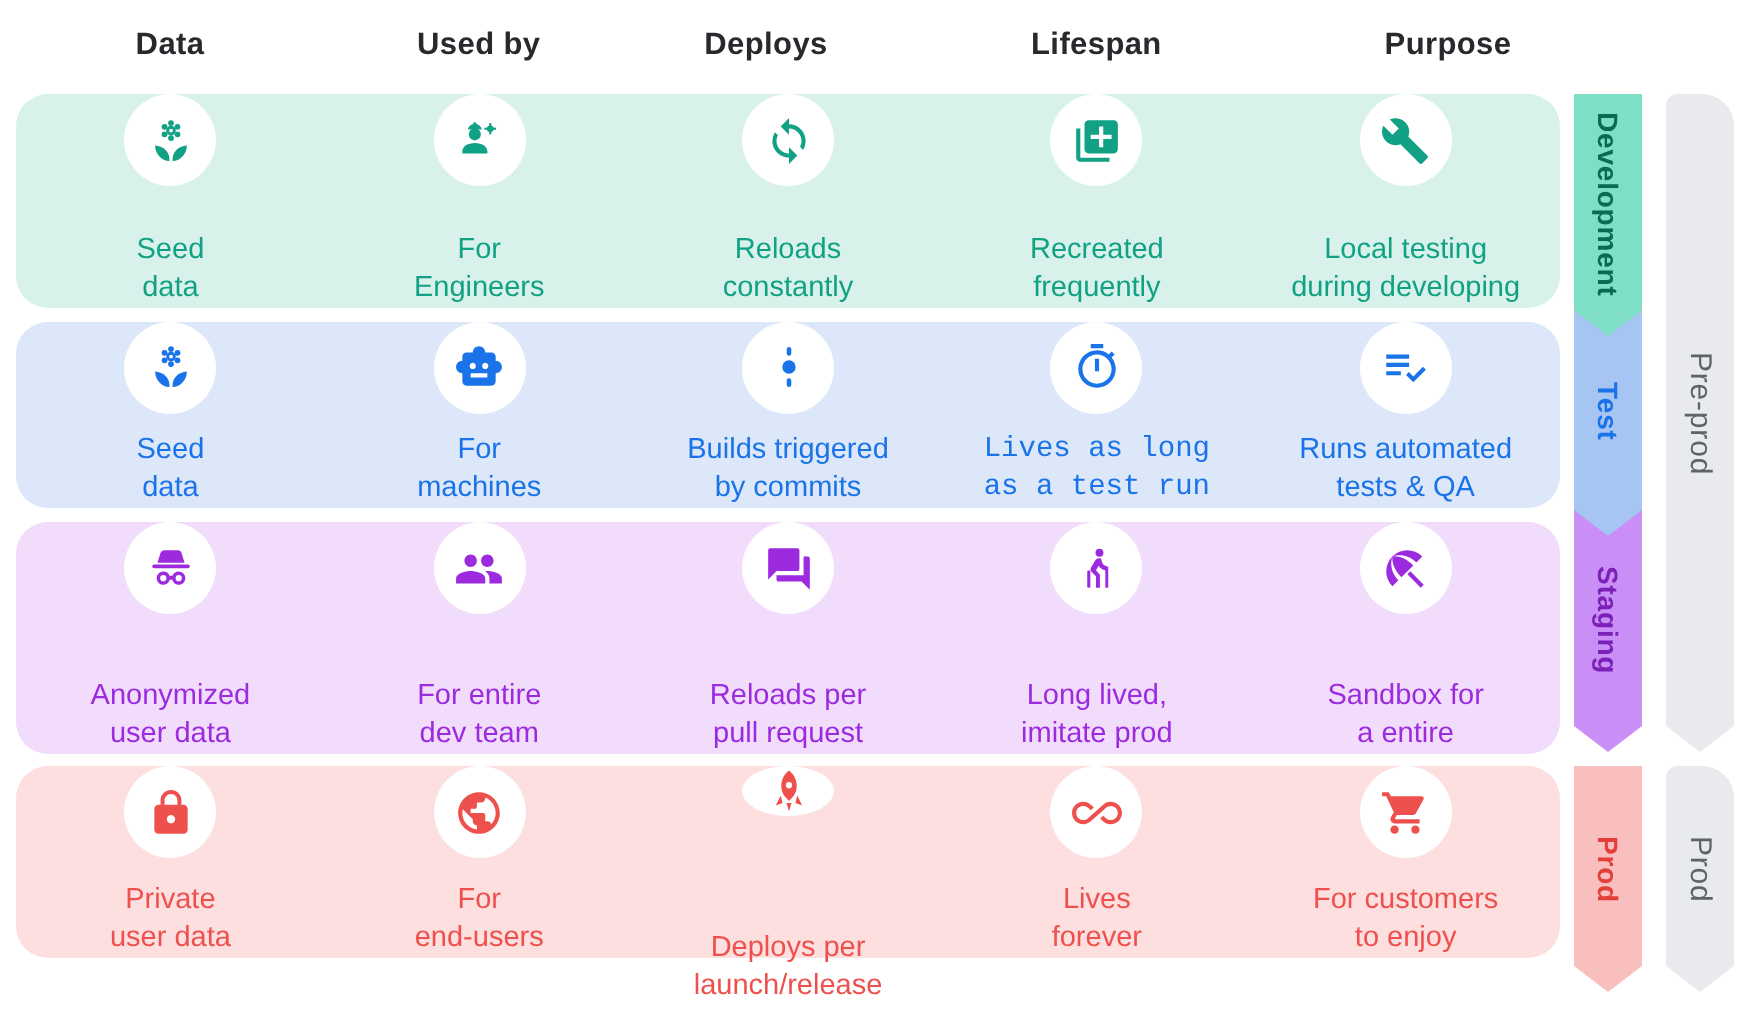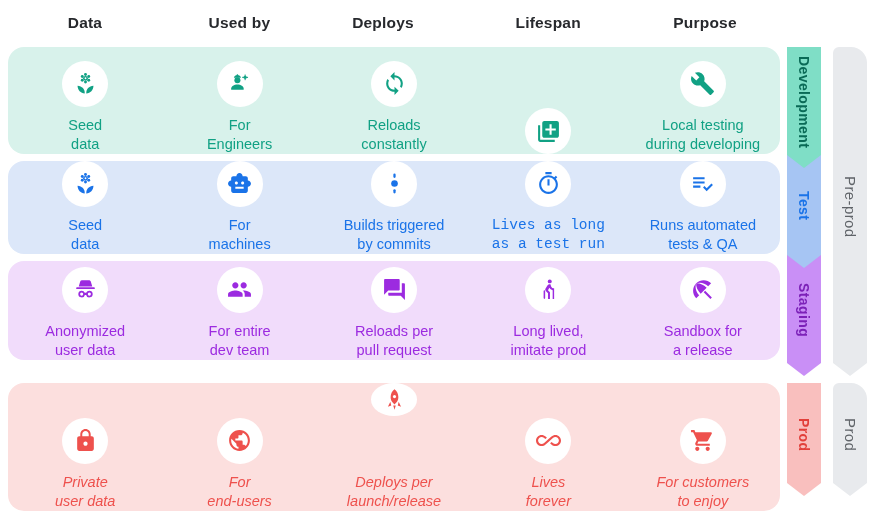--- a/index.html
+++ b/index.html
@@ -4,21 +4,21 @@
 <style>
   html,body{margin:0;padding:0;background:#ffffff;}
   body{width:871px;height:511px;position:relative;overflow:hidden;
        font-family:"Liberation Sans","DejaVu Sans",sans-serif;}
   .stage{position:absolute;inset:0;}
   .col-header{position:absolute;top:14px;width:154px;text-align:center;
       font-size:15.5px;font-weight:700;color:#27292d;letter-spacing:.2px;}
   .band{position:absolute;left:8px;width:772px;border-radius:16px;
       display:flex;align-items:stretch;}
   .cell{flex:1 1 0;display:flex;flex-direction:column;align-items:center;
-      justify-content:flex-end;gap:9px;}
+      justify-content:space-between;gap:9px;}
   .chip{width:46px;height:46px;border-radius:50%;background:#ffffff;
       display:flex;align-items:center;justify-content:center;}
   .cell-label{font-size:14.5px;line-height:1.32;text-align:center;
       white-space:pre-line;}
   .ribbon{position:absolute;width:34px;display:flex;align-items:center;
       justify-content:center;}
   .ribbon .vtext{writing-mode:vertical-rl;font-size:14px;font-weight:600;
       letter-spacing:.4px;padding-bottom:10px;}
   .chev{clip-path:polygon(0 0,100% 0,100% calc(100% - 13px),50% 100%,0 calc(100% - 13px));}
   .stage-rib{left:787px;filter:drop-shadow(0 3px 0 #ffffff);}
@@ -27,21 +27,21 @@
 </style>
 </head>
 <body>
 
 <div class="stage">
   <div id="header">
       <div class="col-header" style="left: 8px;">Data</div>
       <div class="col-header" style="left: 162.4px;">Used by</div>
       <div class="col-header" style="left: 306px;">Deploys</div>
       <div class="col-header" style="left: 471.2px;">Lifespan</div>
-      <div class="col-header" style="left: 628px;">Purpose</div>
+      <div class="col-header" style="left: 647px;">Purpose</div>
     </div>
   <div id="bands">
       <div class="band" style="top: 47px; height: 107px; background: rgb(216, 242, 235);">
         <div class="cell">
           <div class="chip" style="color: rgb(17, 161, 132);">
             <svg viewBox="0 0 24 24" width="25" height="25" fill="currentColor">
               <circle cx="12" cy="7" r="2.3"></circle>
               <circle cx="12" cy="3.4" r="1.4"></circle>
               <circle cx="15.1" cy="5.2" r="1.4"></circle>
               <circle cx="15.1" cy="8.8" r="1.4"></circle>
@@ -81,20 +81,22 @@
           </div>
           <div class="cell-label" style="color: rgb(17, 161, 132);">Reloads
 constantly</div>
         </div>
         <div class="cell">
           <div class="chip" style="color: rgb(17, 161, 132);">
             <svg viewBox="0 0 24 24" width="25" height="25" fill="currentColor">
               <path d="M4 6H2v14c0 1.1.9 2 2 2h14v-2H4V6zm16-4H8c-1.1 0-2 .9-2 2v12c0 1.1.9 2 2 2h12c1.1 0 2-.9 2-2V4c0-1.1-.9-2-2-2zm-1 9h-4v4h-2v-4H9V9h4V5h2v4h4v2z"></path>
             </svg>
           </div>
+          <div class="cell-label" style="color: rgb(17, 161, 132);">Recreated
+frequently</div>
         </div>
         <div class="cell">
           <div class="chip" style="color: rgb(17, 161, 132);">
             <svg viewBox="0 0 24 24" width="25" height="25" fill="currentColor">
               <path d="M22.7 19l-9.1-9.1c.9-2.3.4-5-1.5-6.9-2-2-5-2.4-7.4-1.3L9 6 6 9 1.6 4.7C.4 7.1.9 10.1 2.9 12.1c1.9 1.9 4.6 2.4 6.9 1.5l9.1 9.1c.4.4 1 .4 1.4 0l2.3-2.3c.5-.4.5-1.1.1-1.4z"></path>
             </svg>
           </div>
           <div class="cell-label" style="color: rgb(17, 161, 132);">Local testing
 during developing</div>
         </div>
@@ -150,21 +152,21 @@
         <div class="cell">
           <div class="chip" style="color: rgb(26, 115, 232);">
             <svg viewBox="0 0 24 24" width="25" height="25" fill="currentColor">
               <path d="M3 10h11v2H3zM3 6h11v2H3zM3 14h7v2H3zM20.59 11.93L16 16.52l-2.09-2.09-1.41 1.41L16 19.34l6-6z"></path>
             </svg>
           </div>
           <div class="cell-label" style="color: rgb(26, 115, 232);">Runs automated
 tests &amp; QA</div>
         </div>
       </div>
-      <div class="band" style="top: 261px; height: 99px; background: rgb(241, 220, 251);">
+      <div class="band" style="top: 261px; height: 116px; background: rgb(241, 220, 251);">
         <div class="cell">
           <div class="chip" style="color: rgb(156, 43, 224);">
             <svg viewBox="0 0 24 24" width="25" height="25" fill="currentColor">
               <path d="M17.06 4.3L18.5 9H5.5l1.44-4.7A1.8 1.8 0 0 1 8.66 3h6.68c.82 0 1.54.53 1.72 1.3z"></path>
               <rect x="3" y="9.8" width="18" height="1.8" rx="0.9"></rect>
               <path d="M8.3 13.2a3.2 3.2 0 1 0 3.1 4h1.2a3.2 3.2 0 1 0 3.1-4c-1.4 0-2.6.84-3 2h-1.4a3.2 3.2 0 0 0-3-2zm0 1.7a1.5 1.5 0 1 1 0 3 1.5 1.5 0 0 1 0-3zm7.4 0a1.5 1.5 0 1 1 0 3 1.5 1.5 0 0 1 0-3z"></path>
             </svg>
           </div>
           <div class="cell-label" style="color: rgb(156, 43, 224);">Anonymized
 user data</div>
@@ -198,24 +200,24 @@
           <div class="cell-label" style="color: rgb(156, 43, 224);">Long lived,
 imitate prod</div>
         </div>
         <div class="cell">
           <div class="chip" style="color: rgb(156, 43, 224);">
             <svg viewBox="0 0 24 24" width="25" height="25" fill="currentColor">
               <path d="M13.127 14.56l1.43-1.43 6.44 6.44-1.43 1.43zm4.293-5.73l2.86-2.86c-3.95-3.95-10.35-3.96-14.3-.02 3.93-1.3 8.31-.25 11.44 2.88zM5.95 5.98c-3.94 3.95-3.93 10.35.02 14.3l2.86-2.86C5.7 14.29 4.65 9.91 5.95 5.98zm.02-.02l-.01.01c-.38 3.01 1.17 6.88 4.3 10.02l5.73-5.73c-3.13-3.13-7.01-4.68-10.02-4.3z"></path>
             </svg>
           </div>
           <div class="cell-label" style="color: rgb(156, 43, 224);">Sandbox for
-a release</div>
-        </div>
-      </div>
-      <div class="band" style="top: 383px; height: 128px; background: rgb(252, 223, 222); font-style: italic;">
+a entire</div>
+        </div>
+      </div>
+      <div class="band" style="top: 383px; height: 96px; background: rgb(252, 223, 222);">
         <div class="cell">
           <div class="chip" style="color: rgb(238, 81, 77);">
             <svg viewBox="0 0 24 24" width="25" height="25" fill="currentColor">
               <path d="M18 8h-1V6c0-2.76-2.24-5-5-5S7 3.24 7 6v2H6c-1.1 0-2 .9-2 2v10c0 1.1.9 2 2 2h12c1.1 0 2-.9 2-2V10c0-1.1-.9-2-2-2zm-6 9c-1.1 0-2-.9-2-2s.9-2 2-2 2 .9 2 2-.9 2-2 2zm3.1-9H8.9V6c0-1.71 1.39-3.1 3.1-3.1 1.71 0 3.1 1.39 3.1 3.1v2z"></path>
             </svg>
           </div>
           <div class="cell-label" style="color: rgb(238, 81, 77);">Private
 user data</div>
         </div>
         <div class="cell">

